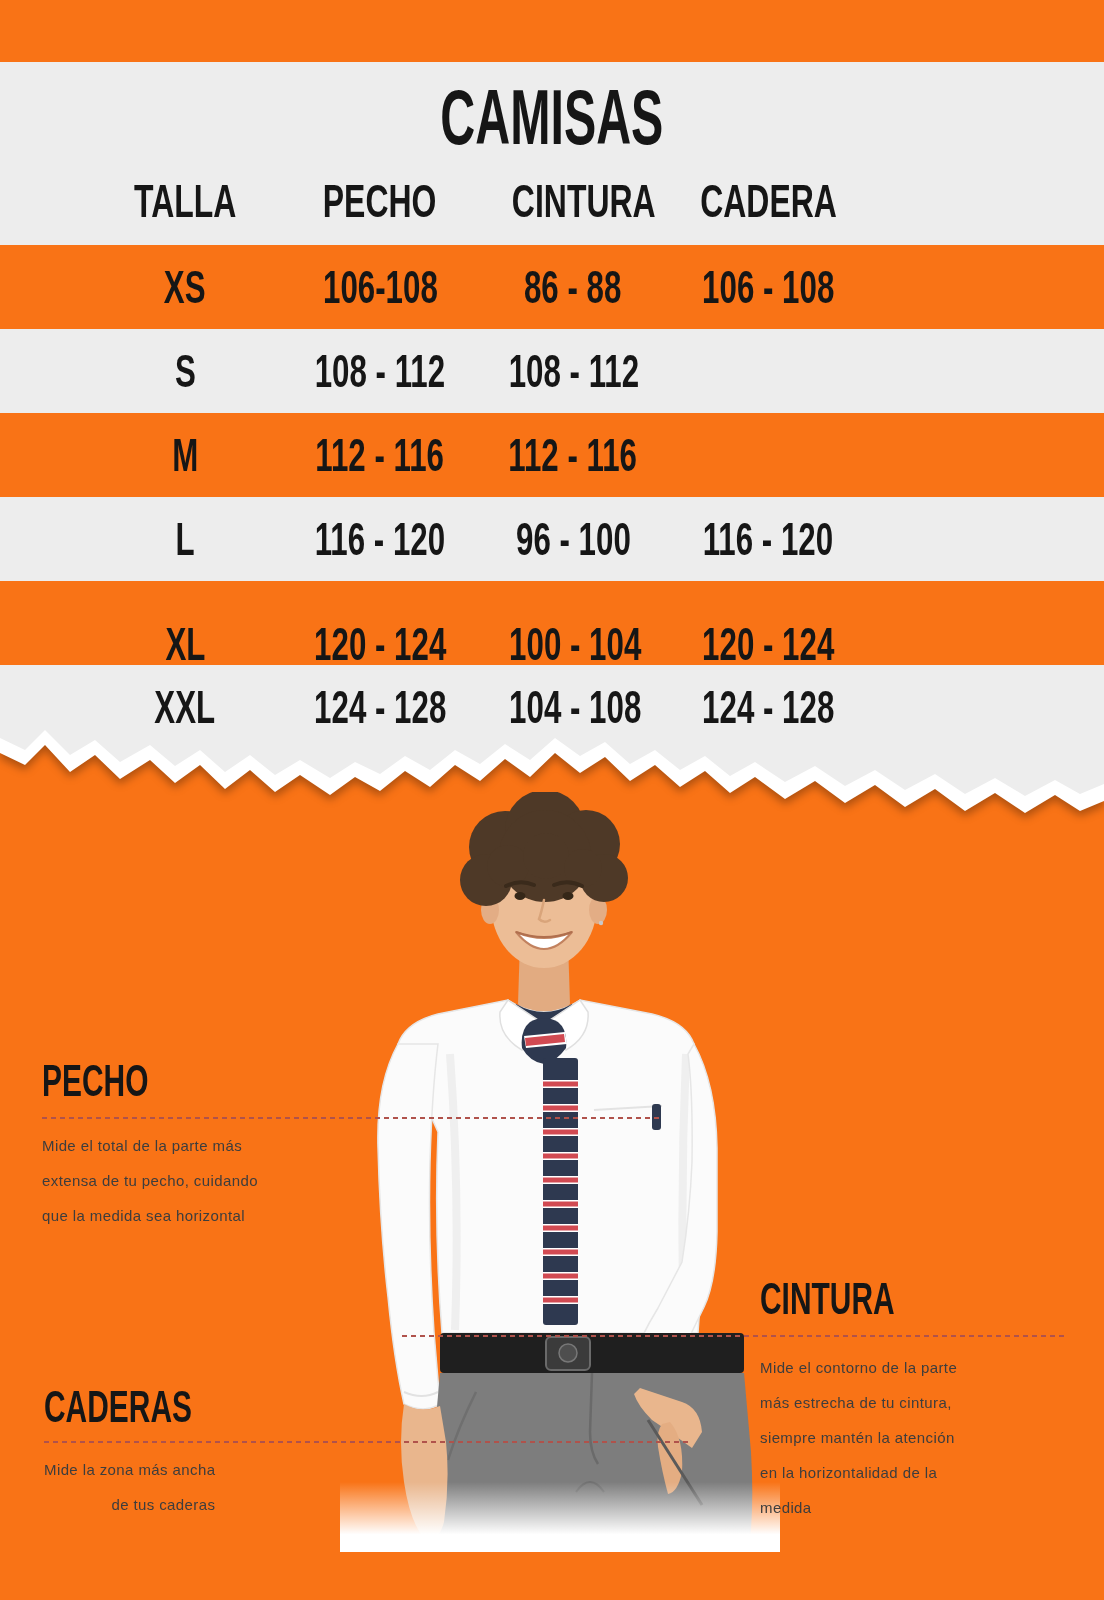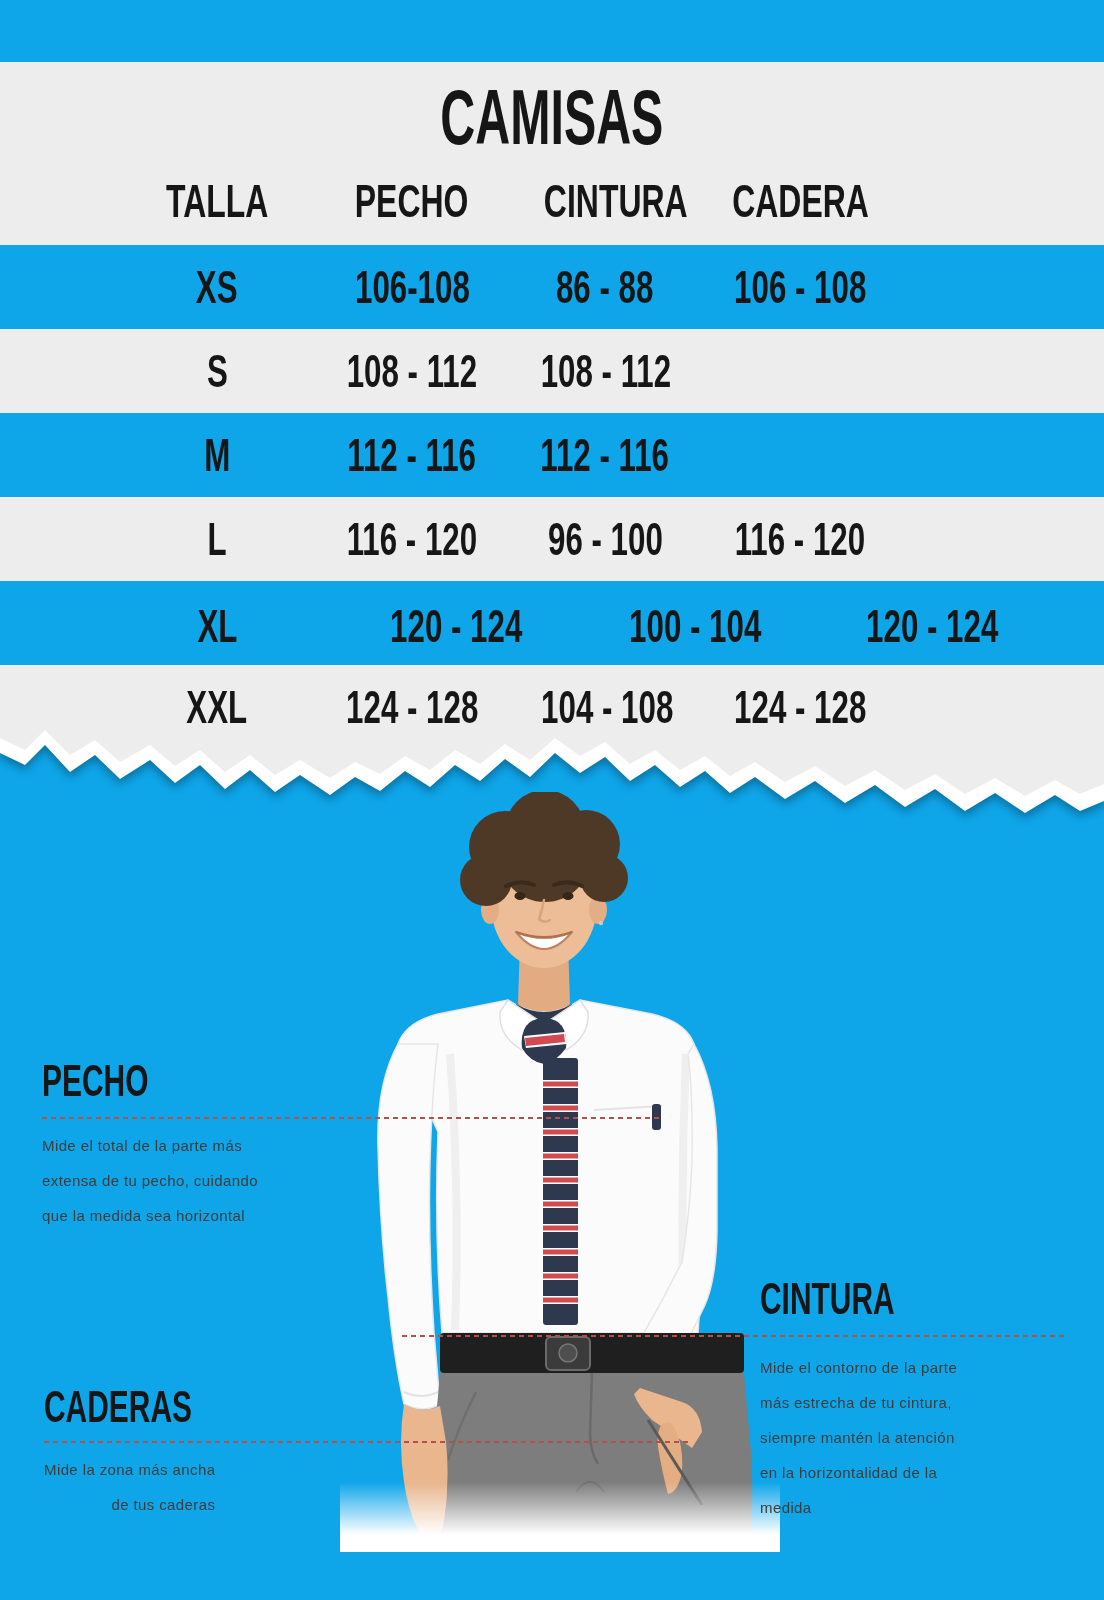--- a/index.html
+++ b/index.html
@@ -1,43 +1,43 @@
 <!DOCTYPE html>
 <html><head>
 <meta charset="utf-8">
 <style>
   html,body{margin:0;padding:0;background:#888;}
   .sheet{
-    position:relative;width:1104px;height:1600px;background:#0ea5e9;
+    position:relative;width:1104px;height:1600px;background:#f97316;
     overflow:hidden;font-family:"Liberation Sans",sans-serif;margin:0 auto;
   }
   .band{position:absolute;left:0;width:1104px;background:#ededed;z-index:0;}
   .band-header{top:62px;height:183px;}
   .band-s{top:329px;height:84px;}
   .band-l{top:497px;height:84px;}
   .band-xxl{top:665px;height:35px;}
 
   .cx{display:inline-block;transform:scaleX(0.68);transform-origin:center;white-space:nowrap;}
   .cxl{display:inline-block;transform:scaleX(0.68);transform-origin:left center;white-space:nowrap;}
 
   .page-title{
     position:absolute;top:78px;left:0;width:1104px;text-align:center;
     font-size:78px;font-weight:800;color:#161616;line-height:1;z-index:3;
   }
   .page-title .cx{transform:scaleX(0.62);}
 
   .trow{
     position:absolute;left:0;width:1104px;height:84px;
     display:grid;grid-template-columns:194px 196px 190px 200px;
-    padding-left:120px;box-sizing:border-box;align-items:center;z-index:3;
+    padding-left:88px;box-sizing:border-box;align-items:center;z-index:3;
   }
   .thead{top:170px;height:60px;}
   .trow .cell{text-align:center;font-size:46px;font-weight:700;color:#161616;line-height:1;}
   .thead .cell{font-size:47px;font-weight:800;}
-  .r0{top:245px;} .r1{top:329px;} .r2{top:413px;} .r3{top:497px;} .r4{top:584px;gap:44px;} .r5{top:665px;}
+  .r0{top:245px;} .r1{top:329px;} .r2{top:413px;} .r3{top:497px;} .r4{top:602px;} .r5{top:665px;}
 
   .torn{position:absolute;top:700px;left:0;z-index:1;}
 
   .figure-svg{position:absolute;top:792px;left:340px;z-index:2;}
 
   .dash{
     position:absolute;height:2px;z-index:5;
     background-image:repeating-linear-gradient(90deg,#b0524b 0px,#b0524b 5px,rgba(0,0,0,0) 5px,rgba(0,0,0,0) 9px);
   }
   .dash-pecho{left:42px;top:1117px;width:618px;}

